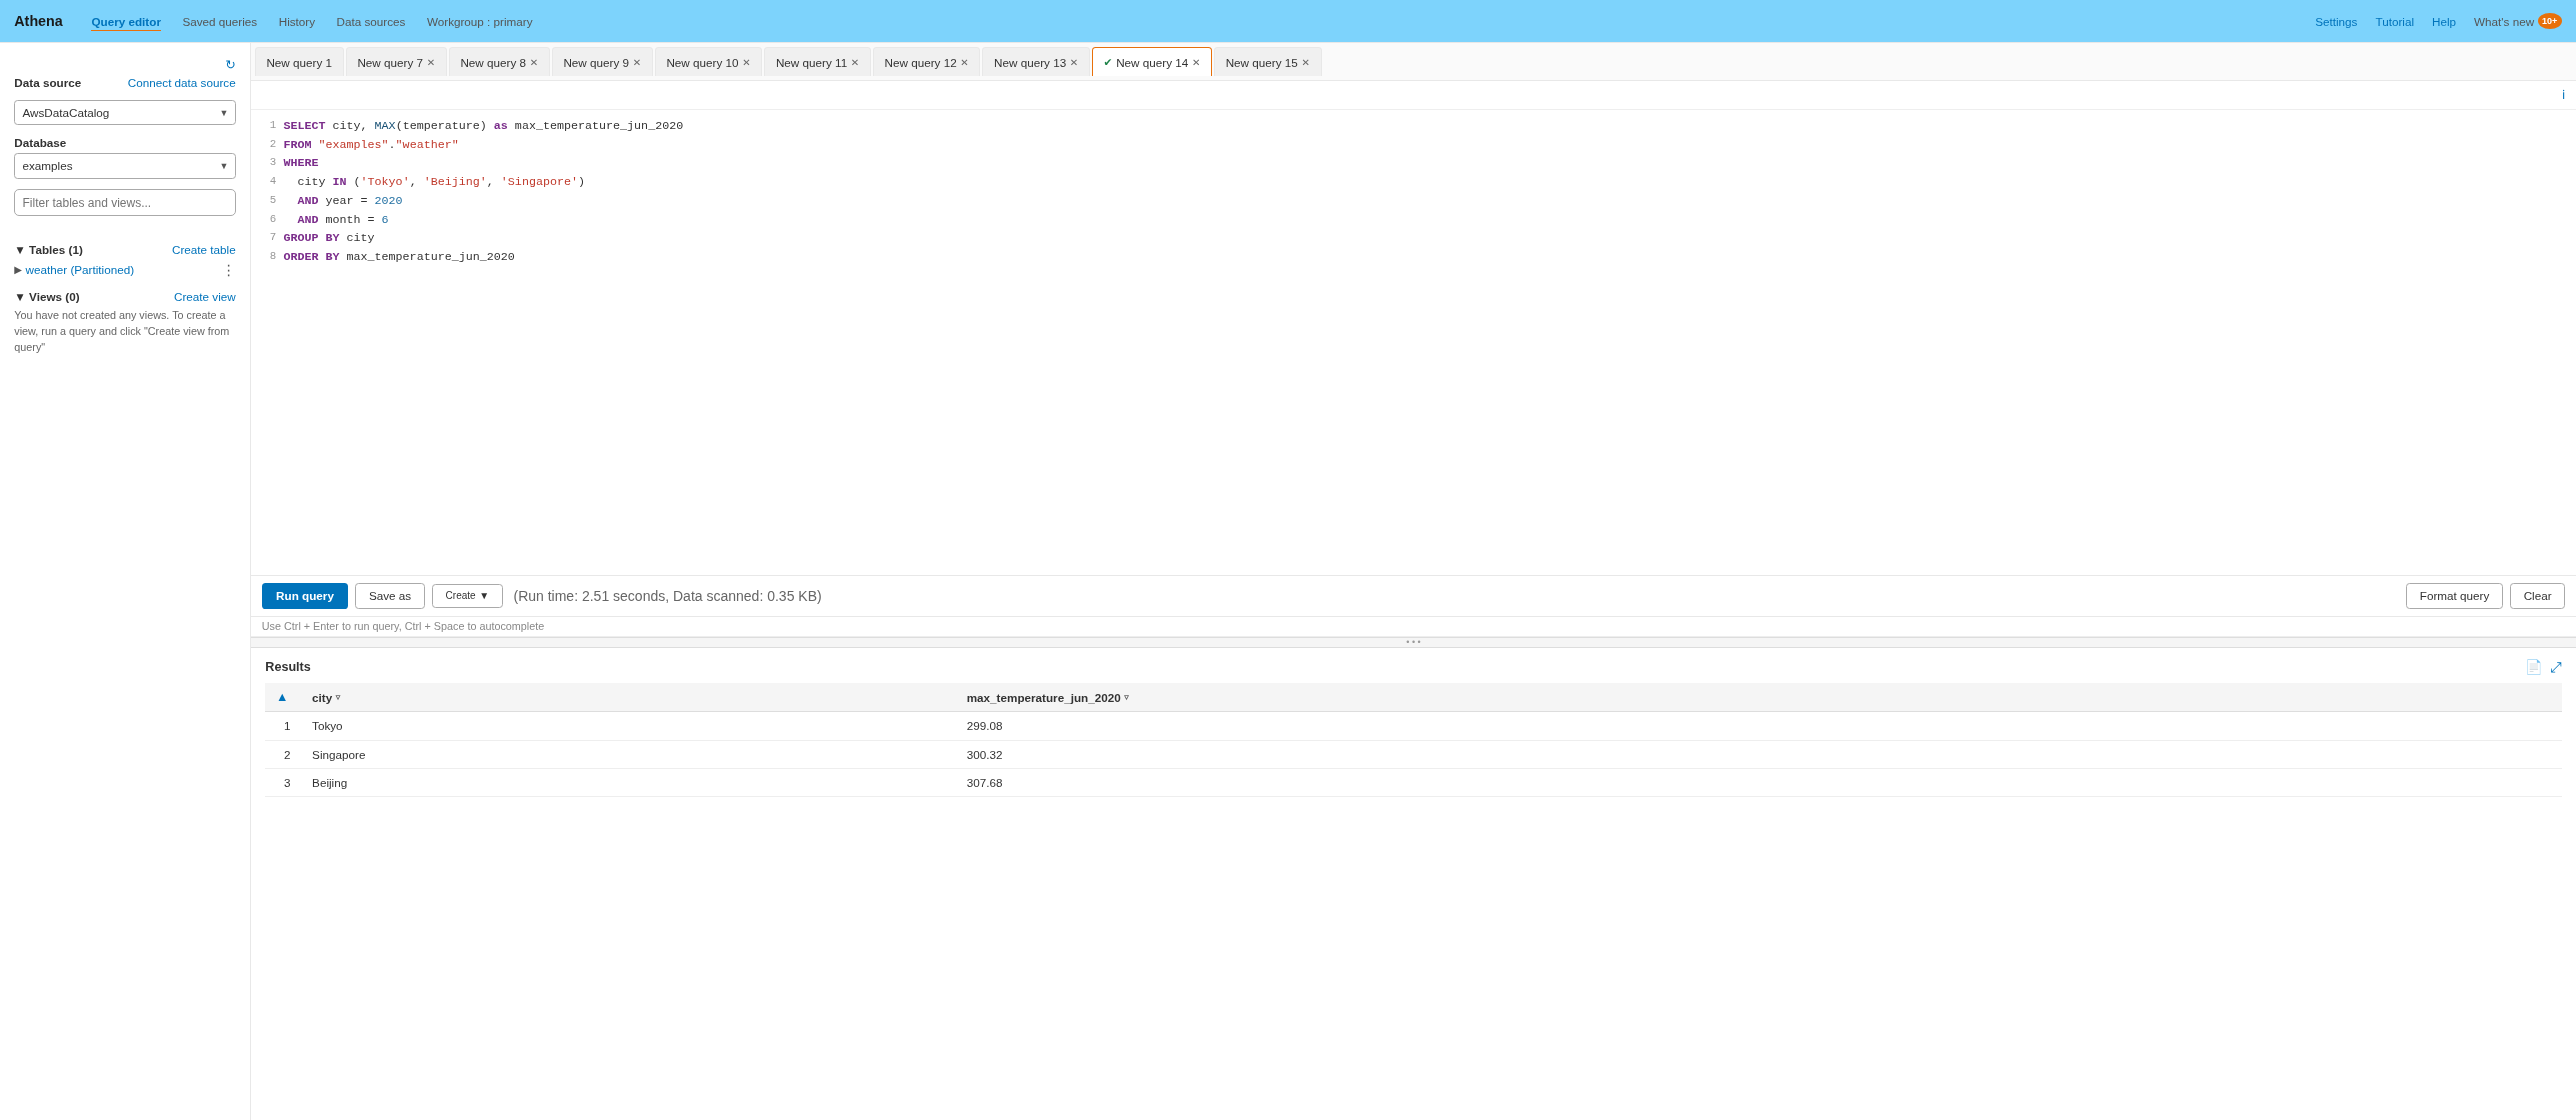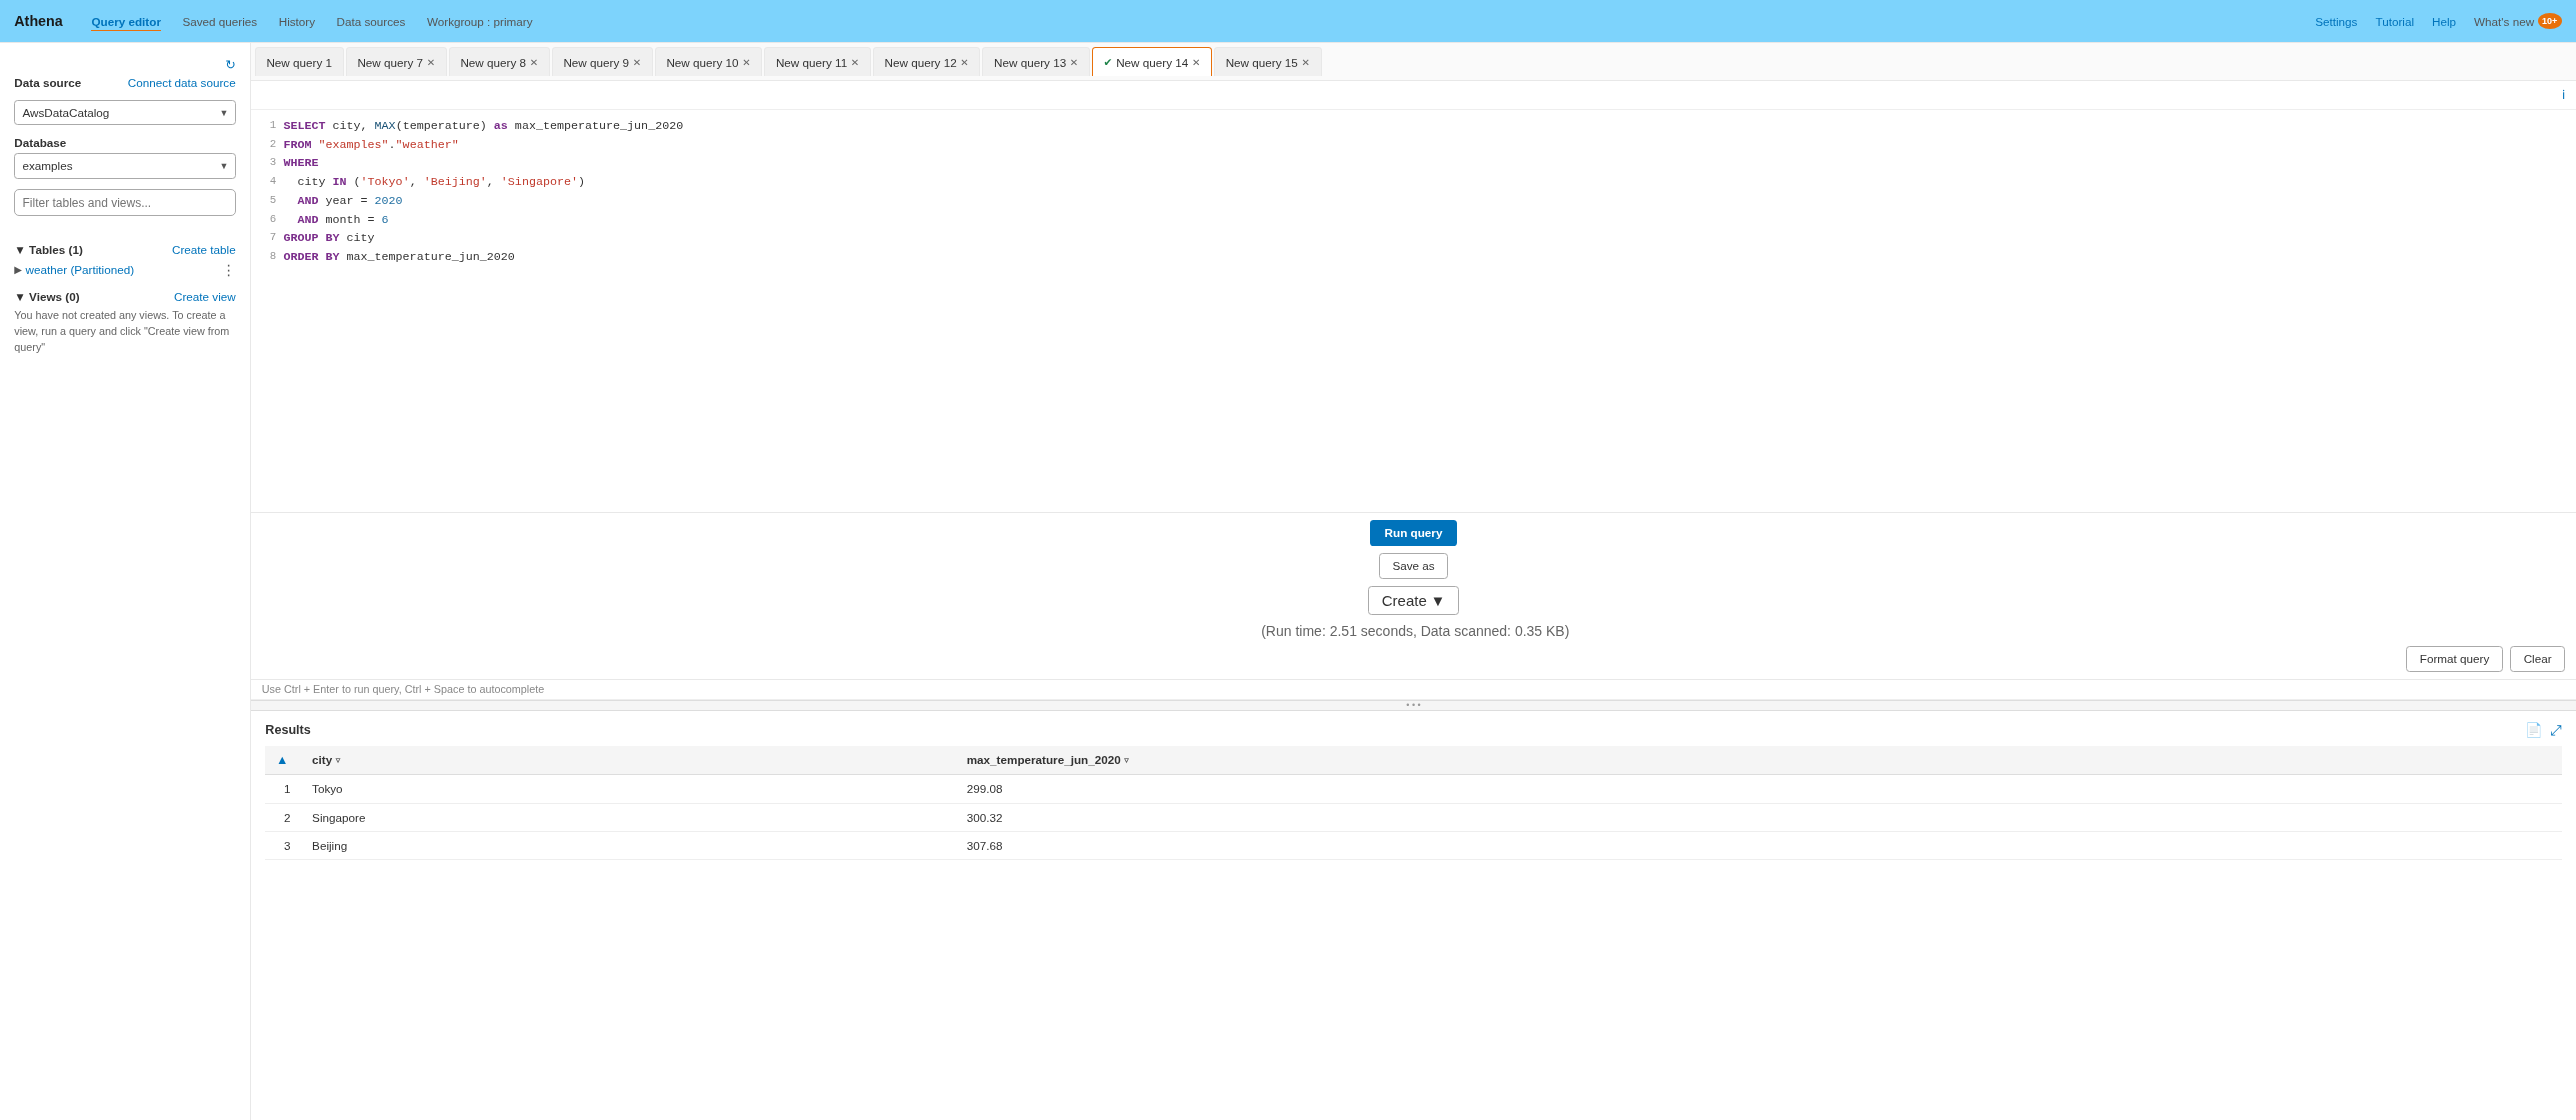--- a/index.html
+++ b/index.html
@@ -100,33 +100,33 @@
     .line-num { color: #999; min-width: 18px; text-align: right; user-select: none; font-size: 10.8px; }
     .line-code { color: #333; white-space: pre; }
     .kw { color: #7B2D8B; font-weight: 600; }
     .str { color: #C0392B; }
     .fn { color: #1A5276; }
     .num { color: #2471A3; }
 
     
     .toolbar {
       display: flex; align-items: center; gap: 7.2px; padding: 7.2px 10.8px;
-      border-bottom: 0.9px solid #e8e8e8; background: #fff; flex-direction: column;
+      border-bottom: 0.9px solid #e8e8e8; background: #fff;
     }
     .btn-run {
       background: #0073bb; color: #fff; border: none; padding: 6.3px 14.3px;
       border-radius: 3.6px; cursor: pointer; font-size: 11.7px; font-weight: 600;
     }
     .btn-secondary {
       background: #fff; color: #333; border: 0.9px solid #aaa; padding: 5.4px 12.6px;
       border-radius: 3.6px; cursor: pointer; font-size: 11.7px;
     }
     .btn-create {
       background: #fff; color: #333; border: 0.9px solid #aaa; padding: 5.4px 12.6px;
-      border-radius: 3.6px; cursor: pointer; font-size: 15px; display: flex; align-items: center; gap: 3.6px;
+      border-radius: 3.6px; cursor: pointer; font-size: 10px; display: flex; align-items: center; gap: 3.6px;
     }
     .run-info { font-size: 14px; color: #666; margin-left: 3.6px; }
     .toolbar-right { margin-left: auto; display: flex; gap: 7.2px; }
 
     
     .resize-divider {
       height: 10.8px; background: #f5f5f5; border-top: 0.9px solid #ddd; border-bottom: 0.9px solid #ddd;
       display: flex; align-items: center; justify-content: center; cursor: row-resize; color: #999; font-size: 9px;
     }
 

